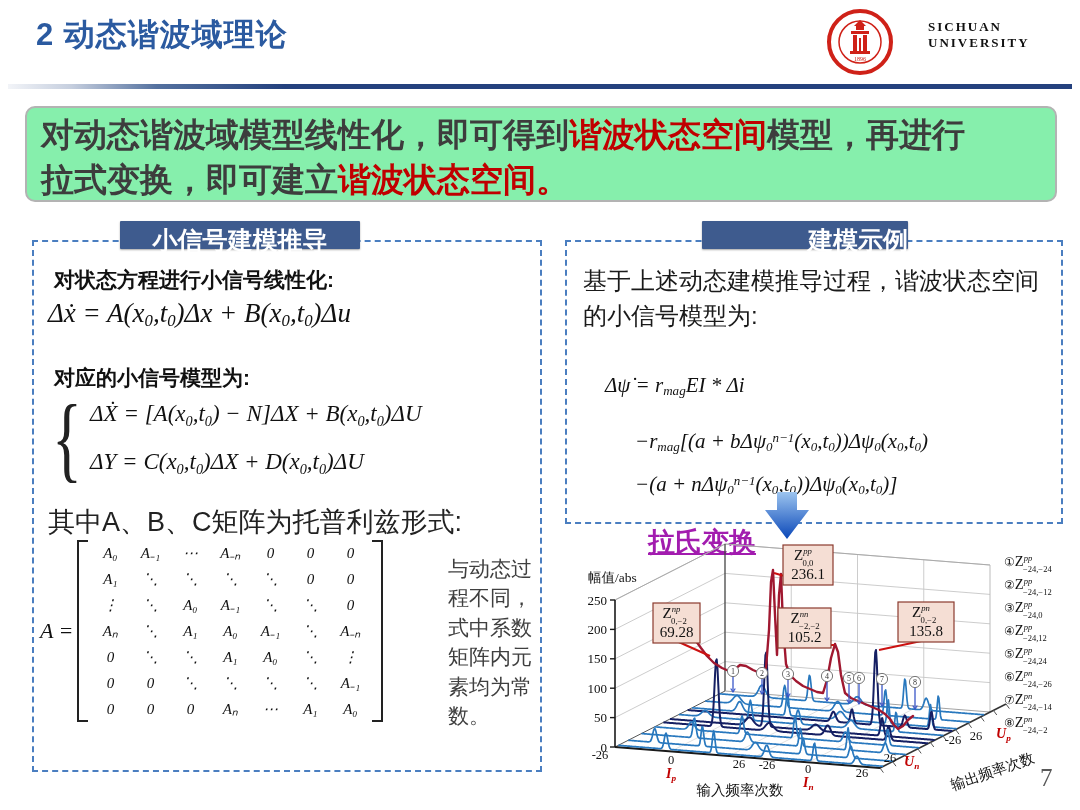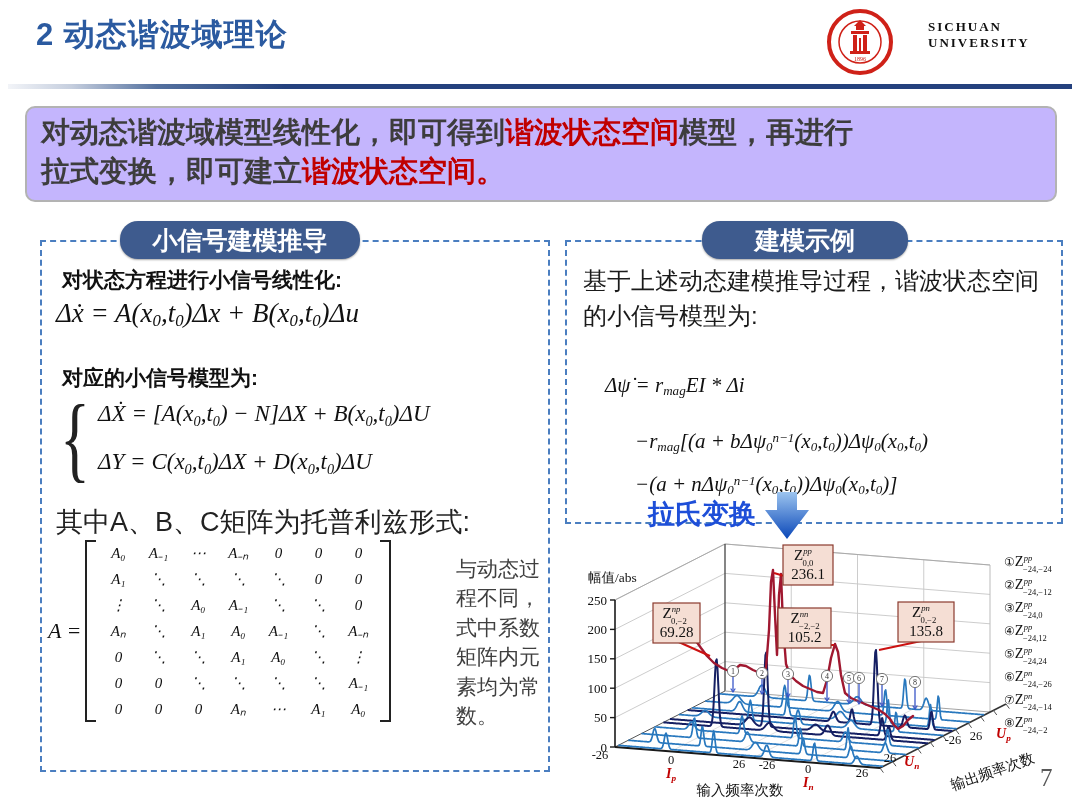--- a/index.html
+++ b/index.html
@@ -12,31 +12,31 @@
 
   
   #page-title{left:36px;top:14px;font-size:31px;font-weight:bold;color:#2b5aa0;letter-spacing:1px;}
   #divider{left:8px;top:84px;width:1064px;height:5px;
     background:linear-gradient(to right,#f2f4f8 0%,#c5cede 6%,#54719f 14%,#24417e 26%,#24417e 100%);}
   #logo-name{left:900px;top:16px;font-family:"Liberation Serif","DejaVu Serif",serif;color:#111;}
   #logo-name .cn{font-size:30px;font-weight:bold;letter-spacing:7px;line-height:1.05;}
   #logo-name .en{font-size:13px;font-weight:bold;letter-spacing:2px;margin-top:3px;margin-left:28px;}
 
   
-  #banner{left:25px;top:106px;width:1000px;height:82px;background:#c4b5fd;border:2px solid #b3b3b3;
-    border-radius:10px;padding:5px 14px;font-size:29px;font-weight:bold;color:#3d3d3d;line-height:1.36;}
+  #banner{left:25px;top:106px;width:1000px;height:82px;background:#86efac;border:2px solid #b3b3b3;
+    border-radius:10px;padding:5px 14px;font-size:33px;font-weight:bold;color:#3d3d3d;line-height:1.36;}
 
   
   .panel{border:2px dashed #4a7ec0;background:#fff;}
-  #left-panel{left:40px;top:240px;width:506px;height:528px;}
+  #left-panel{left:32px;top:240px;width:506px;height:528px;}
   #right-panel{left:565px;top:240px;width:494px;height:280px;}
-  .panel-header{background:#3e5b8e;border-radius:18px;color:#fff;font-weight:bold;font-size:25px;
-    text-align:center;line-height:38px;height:38px;box-shadow:0 1px 2px rgba(0,0,0,.35);}
+  .panel-header{background:#3e5b8e;border-radius:1px;color:#fff;font-weight:bold;font-size:25px;
+    text-align:center;line-height:38px;height:28px;box-shadow:0 1px 2px rgba(0,0,0,.35);}
   #left-header{left:120px;top:221px;width:240px;}
-  #right-header{left:702px;top:221px;width:206px;}
+  #right-header{left:702px;top:221px;width:206px;text-align:right;}
 
   .eq{font-family:"Liberation Serif","DejaVu Serif",serif;font-style:italic;color:#111;}
   .cjk-b{font-weight:bold;color:#111;}
 
   
   #lp-h1{left:20px;top:24px;font-size:21px;}
   #lp-eq1{left:14px;top:56px;font-size:27px;}
   #lp-h2{left:20px;top:122px;font-size:21px;}
   #lp-sys{left:10px;top:148px;display:flex;align-items:center;}
   #lp-sys .brace{font-family:"Liberation Serif",serif;font-size:96px;font-weight:100;
@@ -54,21 +54,21 @@
   #lp-note{left:414px;top:312px;width:92px;font-size:21px;line-height:1.4;color:#3f3f3f;}
 
   
   #rp-intro{left:16px;top:22px;width:458px;font-size:24px;color:#1a1a1a;line-height:1.45;}
   .rp-eq{font-size:21px;}
   #rp-eq0{left:38px;top:100px;margin-top:31px;}
   #rp-eq1{left:68px;top:143px;}
   #rp-eq2{left:68px;top:187px;}
   #rp-eq3{left:68px;top:230px;}
 
-  #laplace{left:648px;top:496px;font-size:27px;font-weight:bold;color:#1d4ed8;}
+  #laplace{left:648px;top:524px;font-size:27px;font-weight:bold;color:#a21caf;text-decoration:underline;}
   #laplace-arrow{left:764px;top:492px;}
 
   #chart{left:570px;top:540px;width:510px;height:270px;}
   #page-num{left:1040px;top:764px;font-size:25px;color:#595959;font-family:"Liberation Serif",serif;}
 </style>
 </head>
 <body>
 
 <div class="abs" id="page-title">2 动态谐波域理论</div>
 

